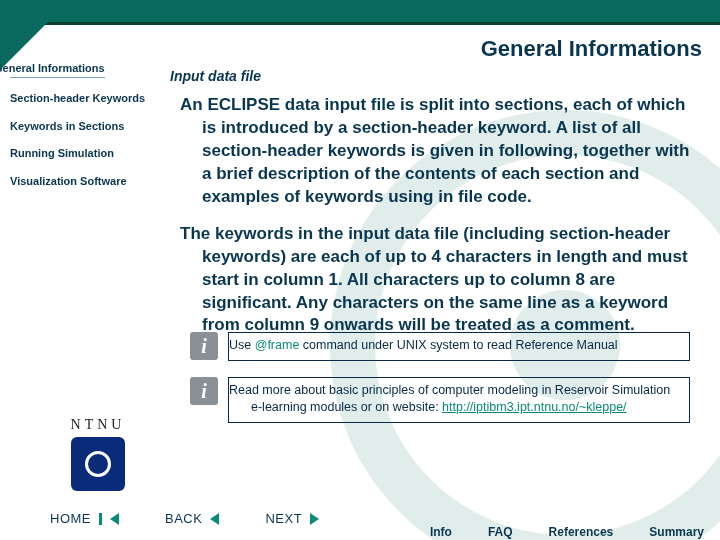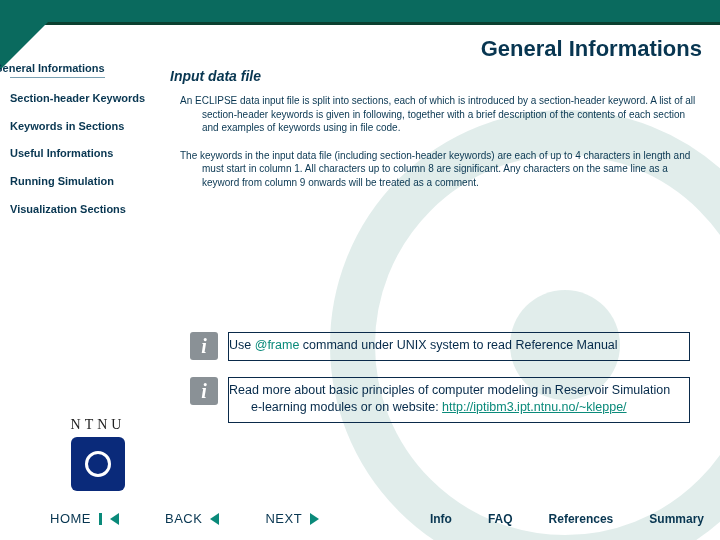--- a/index.html
+++ b/index.html
@@ -110,23 +110,24 @@
     border-bottom: 1px solid #7aa0b2;
     display: inline-block;
     padding-bottom: 1px;
   }
   
   .content {
     position: absolute;
     left: 180px;
     top: 94px;
     width: 520px;
-    font-size: 10px;
+    font-size: 17px;
     line-height: 1.35;
     color: #083651;
+    font-weight: bold;
   }
   .content p {
     margin: 0 0 14px 0;
     padding-left: 22px;
     text-indent: -22px;
   }
   
   .info-area {
     position: absolute;
     left: 190px;
@@ -238,21 +239,21 @@
   .bar {
     width: 3px;
     height: 12px;
     background: #0a8a7a;
     display: inline-block;
   }
   
   .tabs {
     position: absolute;
     right: 16px;
-    bottom: 14px;
+    bottom: 1px;
     display: flex;
     gap: 36px;
     font-size: 12px;
     font-weight: bold;
     color: #083651;
   }
   .tabs .tab {
     cursor: pointer;
   }
 </style>
@@ -273,27 +274,24 @@
     <span class="check">√</span>
     <span class="label">General Informations</span>
   </div>
   <div class="nav-item">
     <span>Section-header Keywords</span>
   </div>
   <div class="nav-item">
     <span>Keywords in Sections</span>
   </div>
   <div class="nav-item">
-    <span>Useful Informations</span>
+    <span>Running Simulation</span>
   </div>
   <div class="nav-item">
-    <span>Running Simulation</span>
-  </div>
-  <div class="nav-item">
-    <span>Visualization Sections</span>
+    <span>Visualization Software</span>
   </div>
 </div>
 
 <div class="content">
   <p>An ECLIPSE data input file is split into sections, each of which is introduced by a section-header keyword. A list of all section-header keywords is given in following, together with a brief description of the contents of each section and examples of keywords using in file code.</p>
   <p>The keywords in the input data file (including section-header keywords) are each of up to 4 characters in length and must start in column 1. All characters up to column 8 are significant. Any characters on the same line as a keyword from column 9 onwards will be treated as a comment.</p>
 </div>
 
 <div class="info-area">
   <div class="info-box">

